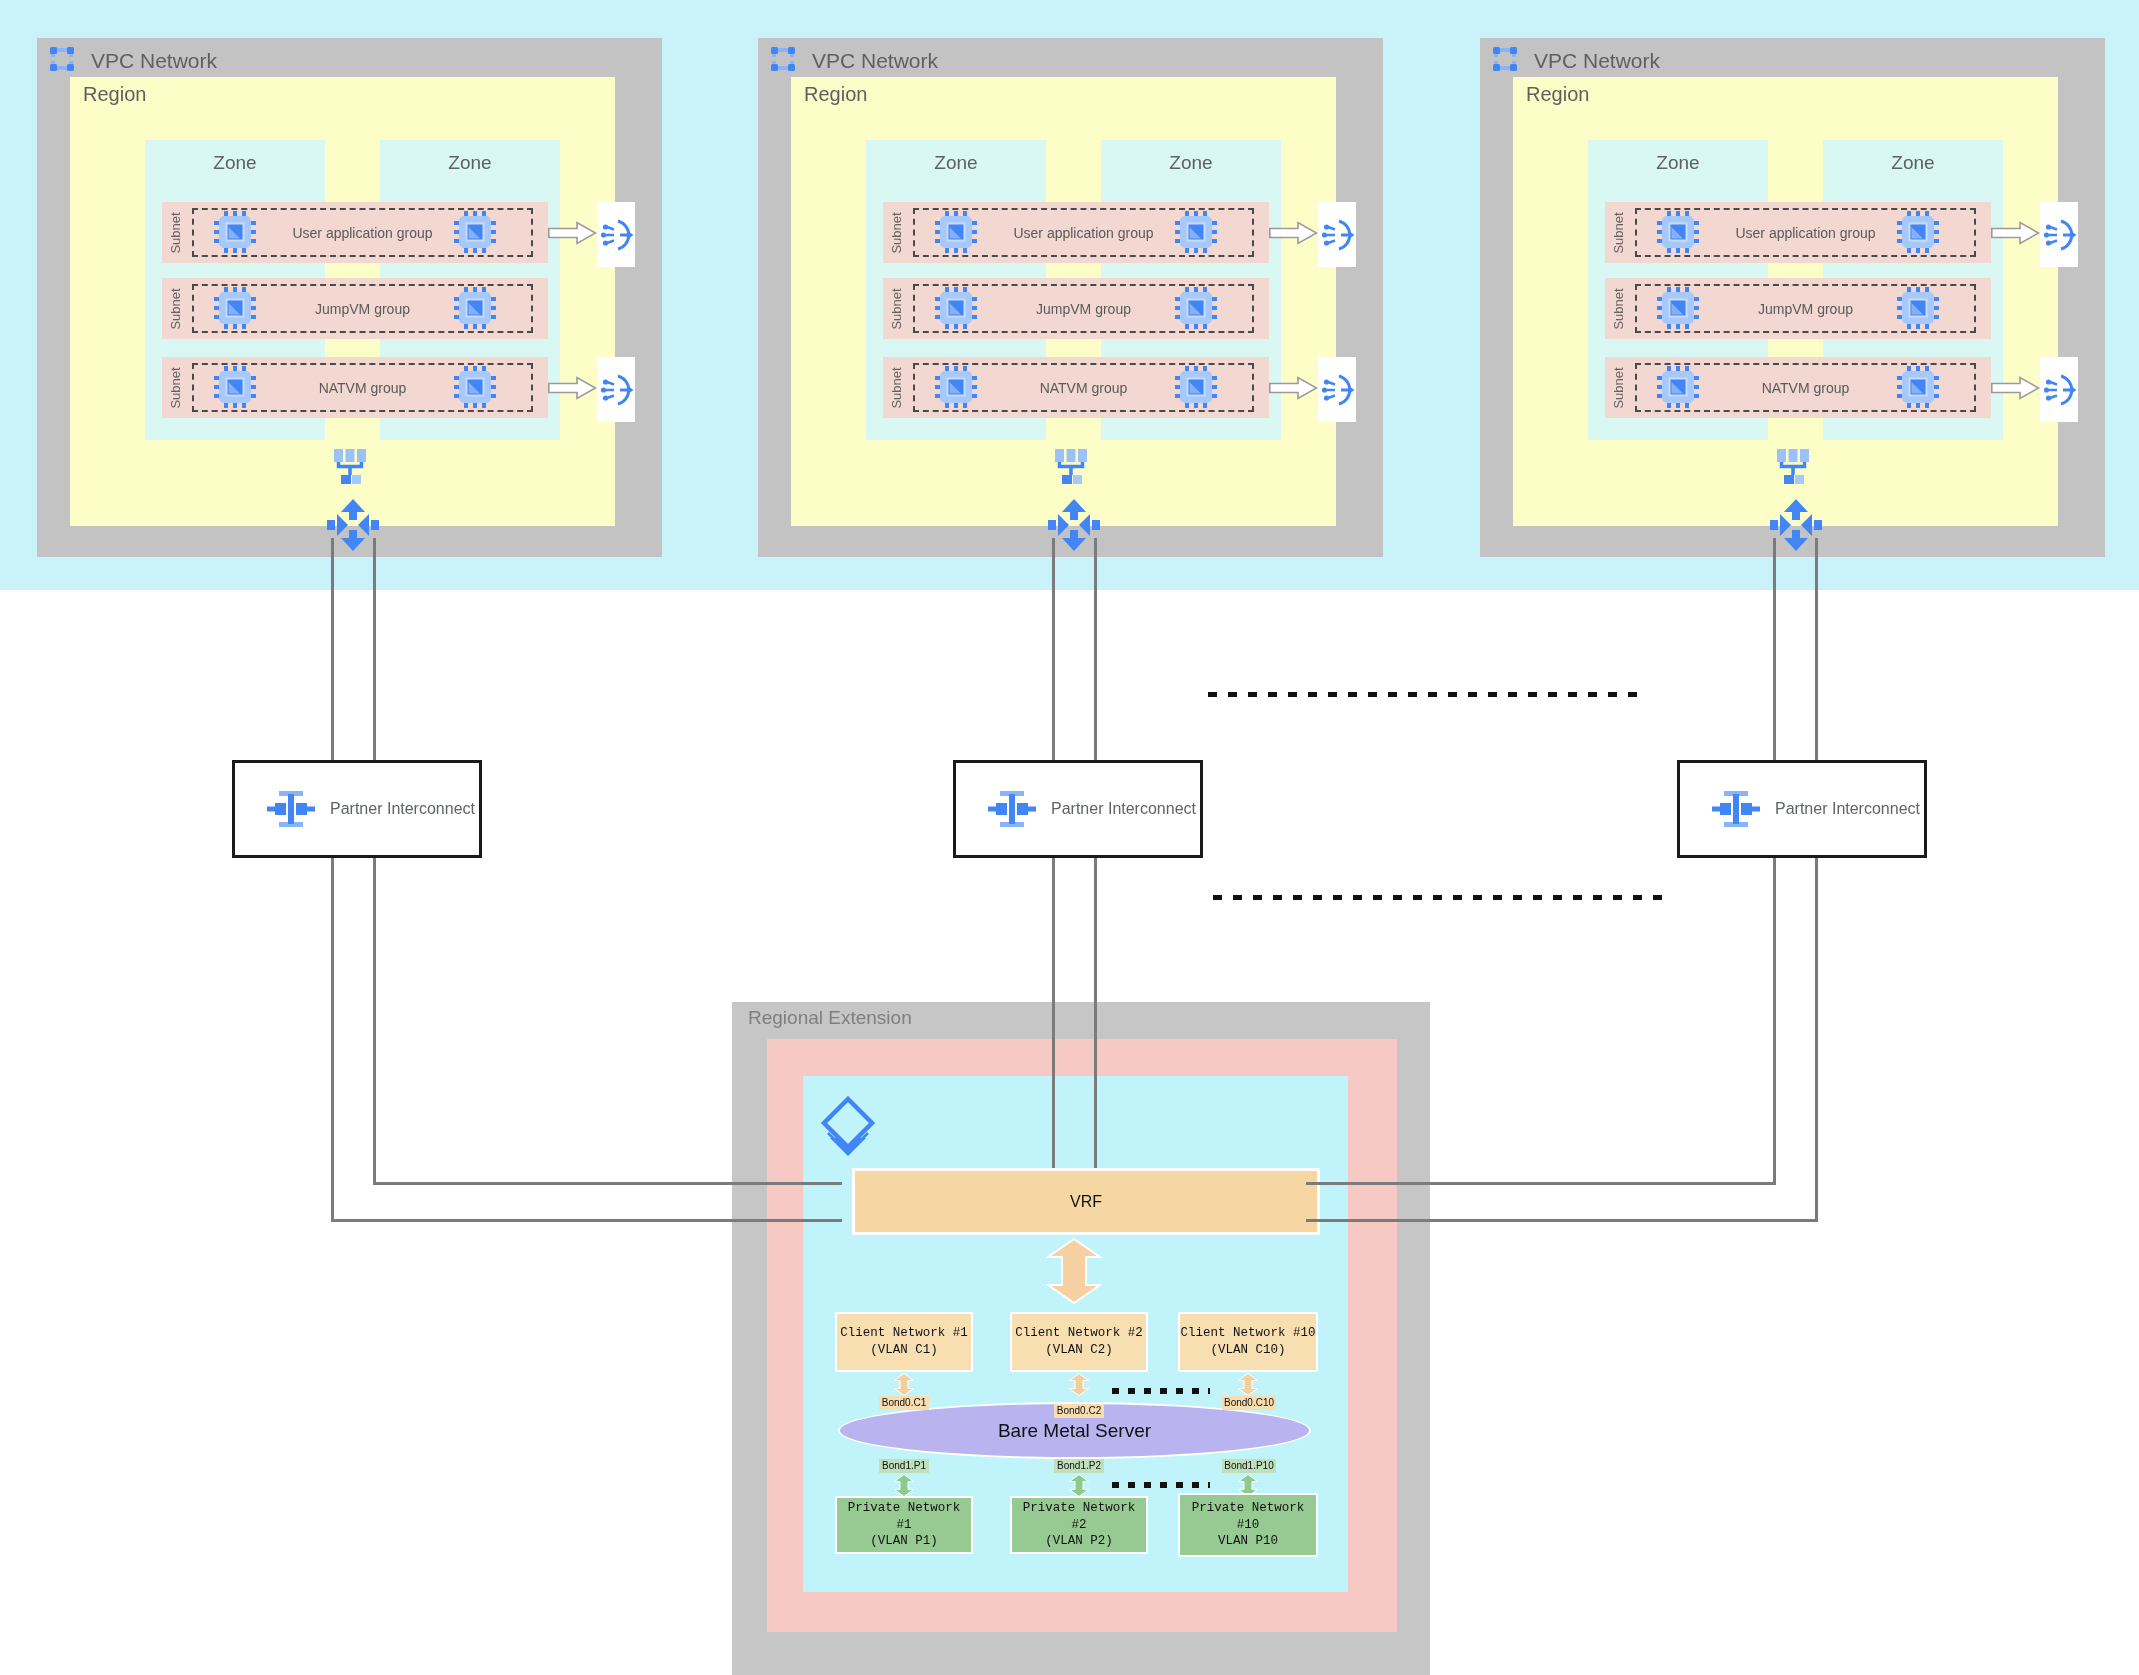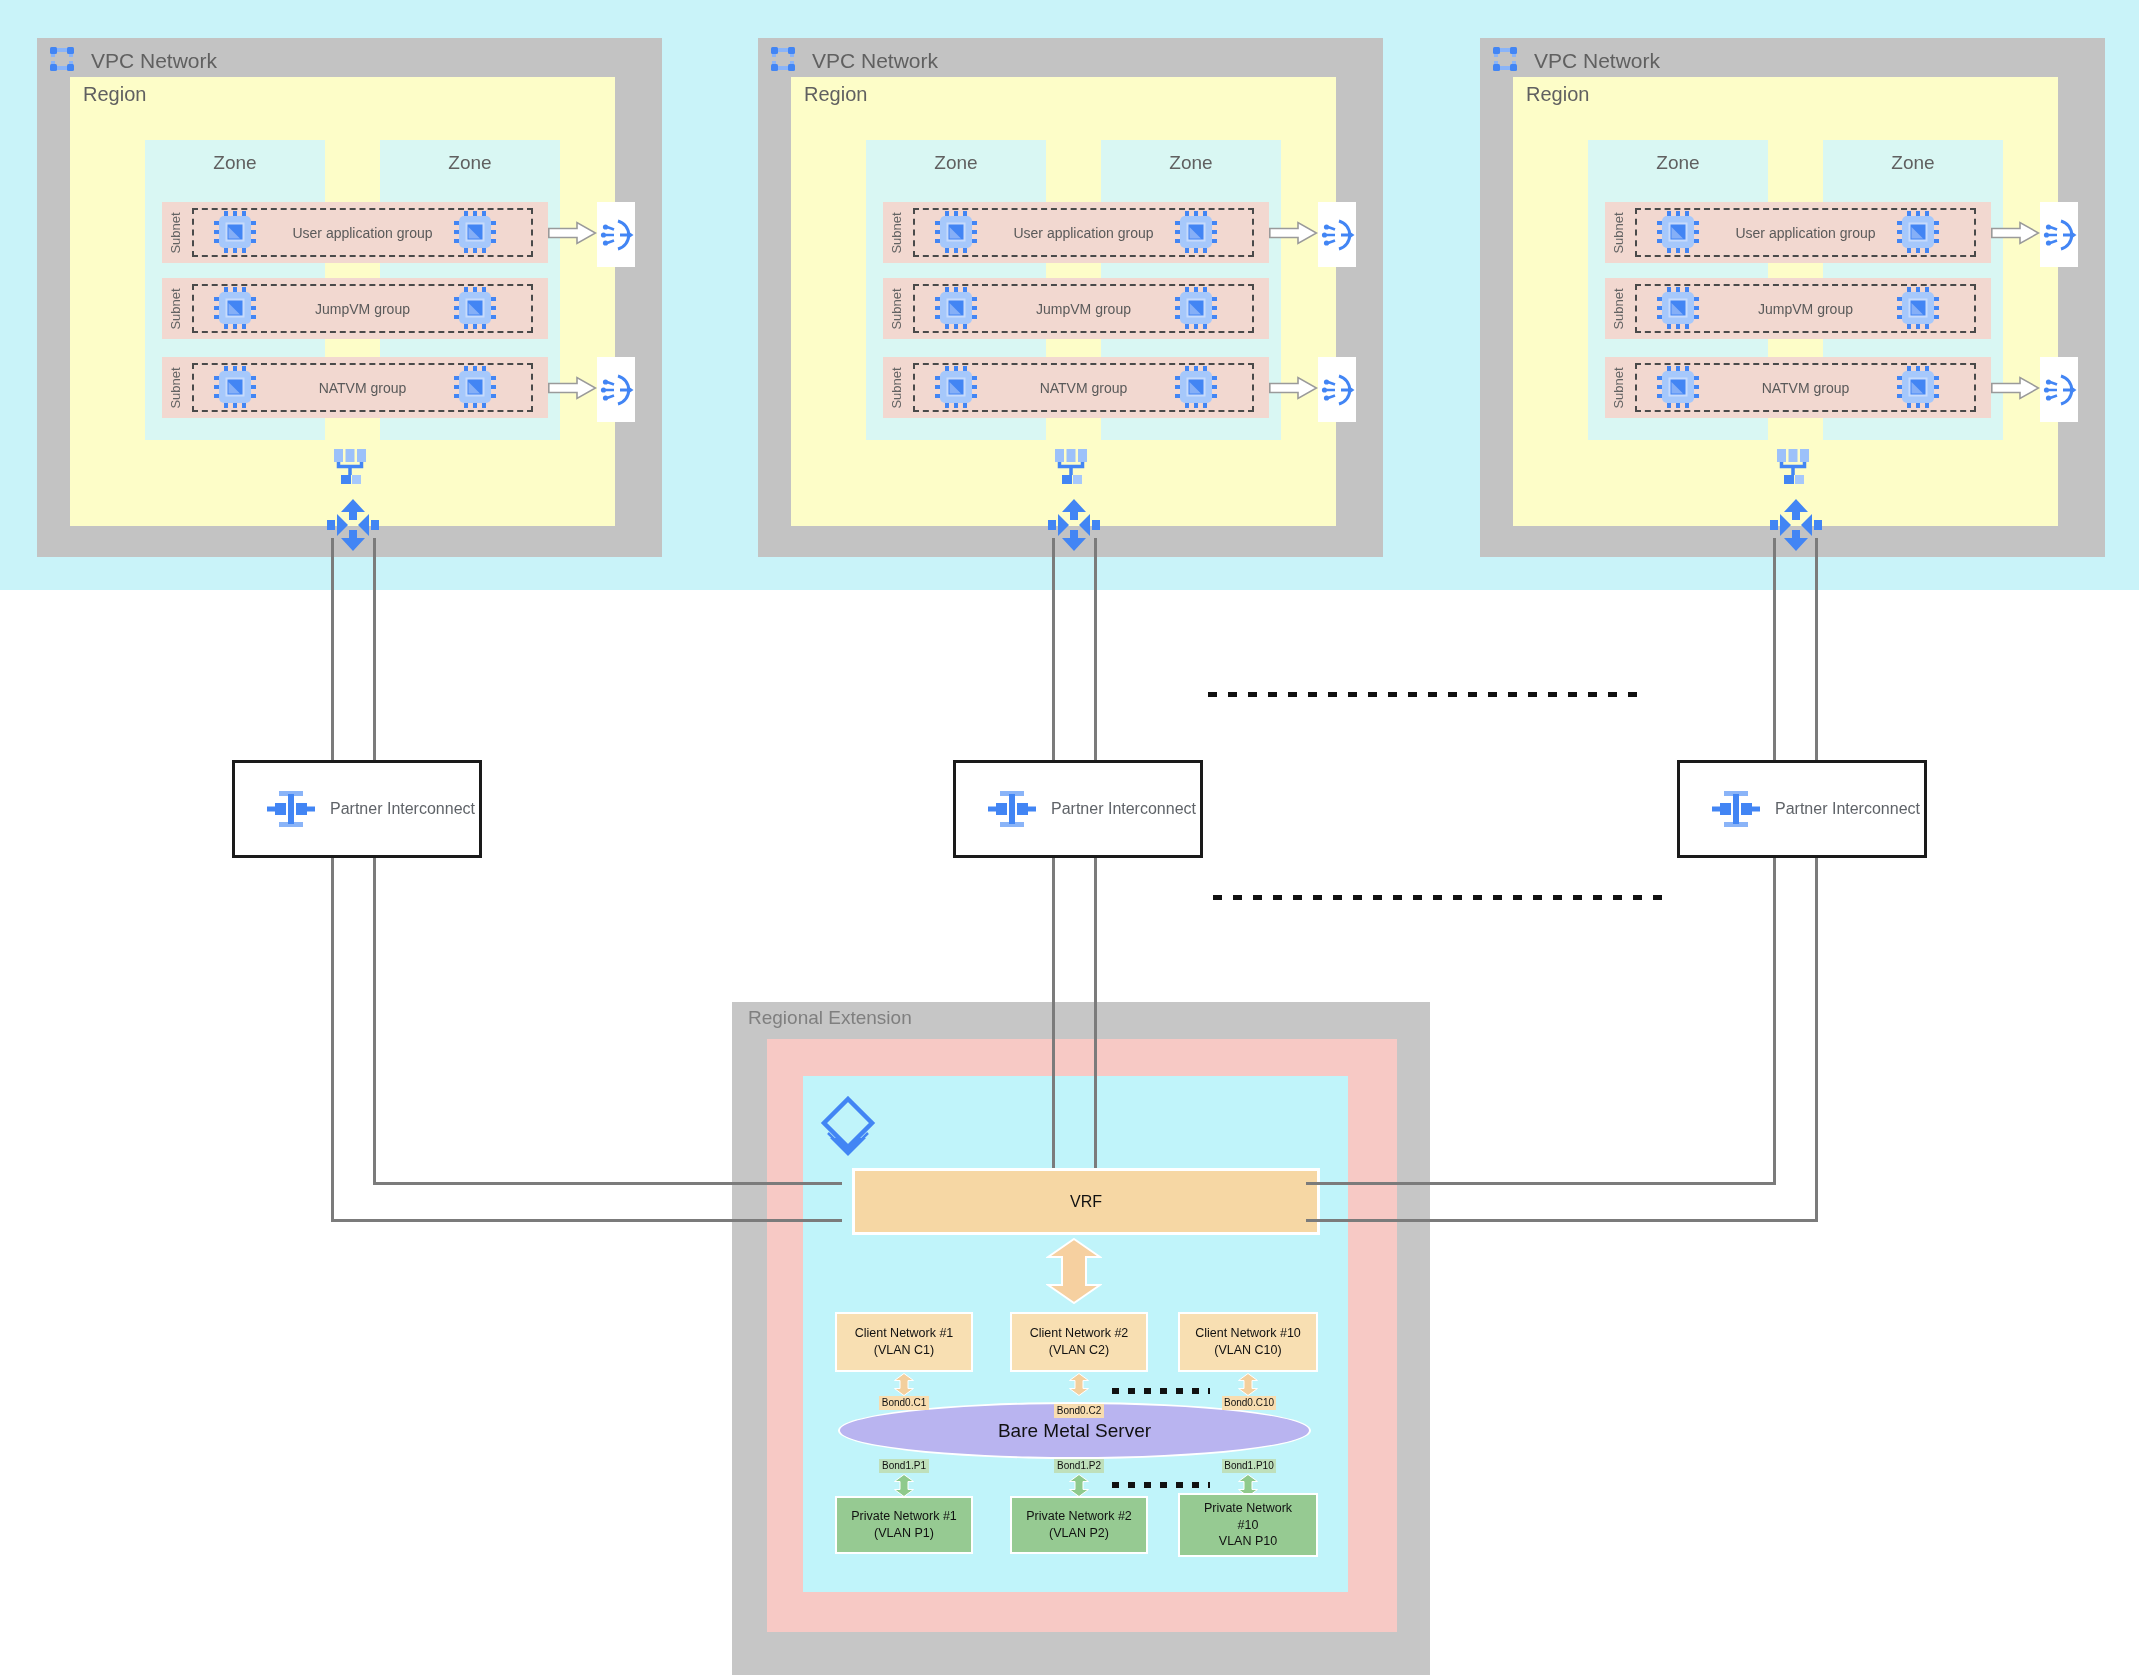--- a/index.html
+++ b/index.html
@@ -55,21 +55,21 @@
   .re-title{position:absolute;left:16px;top:5px;font-size:19px;color:#7f7f7f;}
   .re-pink{position:absolute;left:35px;top:37px;width:630px;height:593px;background:#f7c9c5;}
   .re-cyan{position:absolute;left:36px;top:37px;width:545px;height:516px;background:#c0f4fa;}
   .layers{position:absolute;left:15px;top:20px;}
   .vrf{position:absolute;left:37px;top:92px;width:468px;height:67px;background:#f6d7a4;
        border:3px solid #fff;box-sizing:border-box;display:flex;align-items:center;
        justify-content:center;font-size:16px;color:#111;margin-left:12px;}
   .bigarrow{position:absolute;left:243px;top:162px;}
   .netbox{position:absolute;height:60px;border:2px solid #fff;box-sizing:border-box;
           display:flex;align-items:center;justify-content:center;text-align:center;
-          font-size:12.5px;line-height:1.35;color:#111;white-space:pre-line;}
+          font-size:12.5px;line-height:1.35;color:#111;white-space:pre-line;font-family:Liberation Mono, monospace;}
   .client{background:#f8dfb2;top:236px;}
   .client.c1{left:32px;width:138px}.client.c2{left:207px;width:138px}.client.c3{left:375px;width:140px}
   .priv{background:#96ca92;}
   .priv.c1{left:32px;top:420px;width:138px;height:58px}
   .priv.c2{left:207px;top:420px;width:138px;height:58px}
   .priv.c3{left:375px;top:417px;width:140px;height:64px}
   .sarrow{position:absolute;width:20px;height:23px;}
   .bms{position:absolute;left:35px;top:326px;width:473px;height:57px;background:#b9b4f0;
        border:2px solid #fff;box-sizing:border-box;border-radius:50%;display:flex;
        align-items:center;justify-content:center;font-size:19px;color:#111;}

